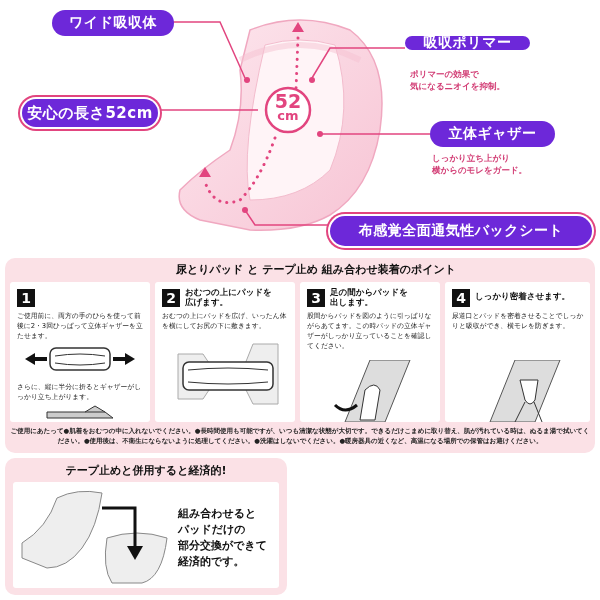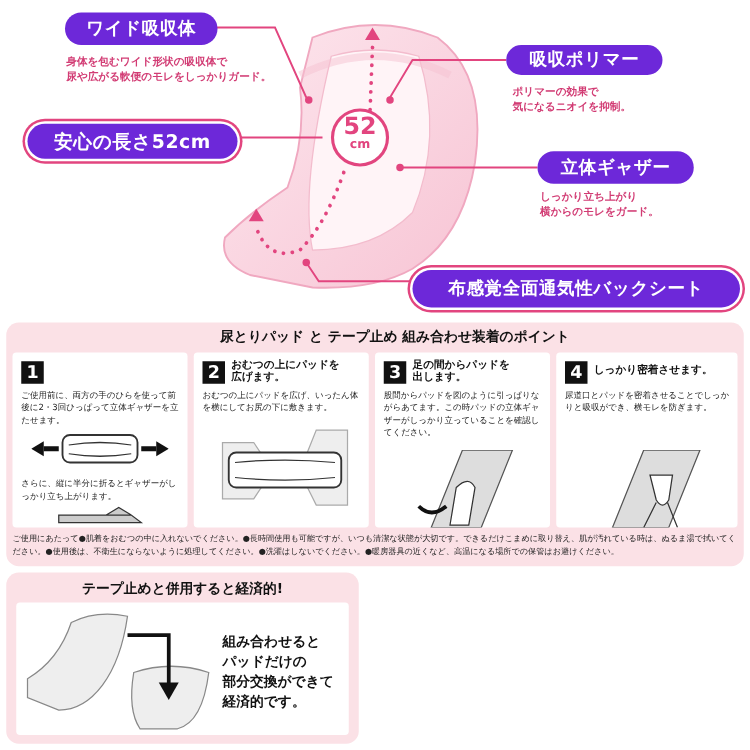--- a/index.html
+++ b/index.html
@@ -7,21 +7,21 @@
 .hero{position:absolute;left:0;top:0;width:600px;height:255px;}
 .pill{position:absolute;background:#6d28d9;color:#fff;font-weight:bold;border-radius:20px;display:flex;align-items:center;justify-content:center;white-space:nowrap;letter-spacing:0.5px;}
 .pill.ring{box-shadow:0 0 0 2px #fff,0 0 0 4px #e2457f;}
 .desc{position:absolute;color:#d23c74;font-size:8.5px;line-height:12px;font-weight:bold;white-space:nowrap;}
 .guide{position:absolute;left:5px;top:258px;width:590px;height:195px;background:#fbe1e6;border-radius:10px;}
 .guide-title{position:absolute;left:0;top:4px;width:590px;text-align:center;font-size:11px;font-weight:bold;color:#111;padding-left:32px;}
 .step{position:absolute;top:24px;height:140px;background:#fff;border-radius:3px;}
 .step-num{position:absolute;left:7px;top:7px;width:18px;height:18px;background:#111;color:#fff;font-size:14px;font-weight:bold;display:flex;align-items:center;justify-content:center;}
 .step-head{position:absolute;left:30px;top:5px;font-size:8.5px;font-weight:bold;line-height:10px;color:#111;white-space:pre;}
 .step-body{position:absolute;left:7px;top:29px;right:5px;font-size:6.8px;line-height:10px;color:#222;font-weight:normal;}
-.caution{position:absolute;left:5px;top:168px;width:580px;font-size:6.5px;line-height:10px;color:#222;font-weight:normal;}
+.caution{position:absolute;left:5px;top:168px;width:580px;font-size:6.5px;line-height:10px;color:#222;font-weight:bold;text-align:center;}
 .econ{position:absolute;left:5px;top:458px;width:282px;height:137px;background:#fbe1e6;border-radius:10px;}
 .econ-title{position:absolute;left:0;top:5px;width:282px;text-align:center;font-size:11px;font-weight:bold;color:#111;}
 .econ-inner{position:absolute;left:8px;top:24px;width:266px;height:106px;background:#fff;border-radius:3px;}
 .econ-text{position:absolute;left:165px;top:12px;font-size:11px;line-height:16px;font-weight:bold;color:#111;white-space:pre;margin-top:12px;}
 </style>
 </head>
 <body>
 
 <div class="hero">
   <svg width="600" height="255" style="position:absolute;left:0;top:0">
@@ -52,31 +52,27 @@
     <g fill="#e2457f">
       <circle cx="247" cy="80" r="3"></circle>
         <circle cx="312" cy="80" r="3"></circle>
       <circle cx="320" cy="134" r="3"></circle>
         <circle cx="245" cy="210" r="3"></circle>
     </g>
     <circle cx="288" cy="110" r="22" fill="#fff" stroke="#e2457f" stroke-width="2.5"></circle>
   </svg>
   <div style="position:absolute;left:266px;top:92px;width:44px;text-align:center;color:#e2457f;font-weight:bold;">
     <div style="font-size:19px;line-height:19px">52</div>
-    <div style="font-size:10px;line-height:9px">cm</div>
+    <div style="font-size:13px;line-height:9px">cm</div>
   </div>
 
   <div class="pill" style="left:52px;top:10px;width:122px;height:26px;font-size:14px">ワイド吸収体</div>
-  <div class="desc" style="left:53px;top:44px">
-    <div>身体を包むワイド形状の吸収体で</div>
-    <div>尿や広がる軟便のモレをしっかりガード。</div>
-  </div>
-  <div class="pill ring" style="left:22px;top:99px;width:168px;height:28px;font-size:15px">安心の長さ52cm</div>
+  <div class="pill ring" style="left:22px;top:99px;width:136px;height:28px;font-size:15px">安心の長さ52cm</div>
 
-  <div class="pill" style="left:405px;top:36px;width:125px;height:24px;font-size:14px">吸収ポリマー</div>
+  <div class="pill" style="left:405px;top:36px;width:125px;height:14px;font-size:14px">吸収ポリマー</div>
   <div class="desc" style="left:410px;top:68px">
     <div>ポリマーの効果で</div>
     <div>気になるニオイを抑制。</div>
   </div>
 
   <div class="pill" style="left:430px;top:121px;width:125px;height:26px;font-size:14px">立体ギャザー</div>
   <div class="desc" style="left:432px;top:152px">
     <div>しっかり立ち上がり</div>
     <div>横からのモレをガード。</div>
   </div>

